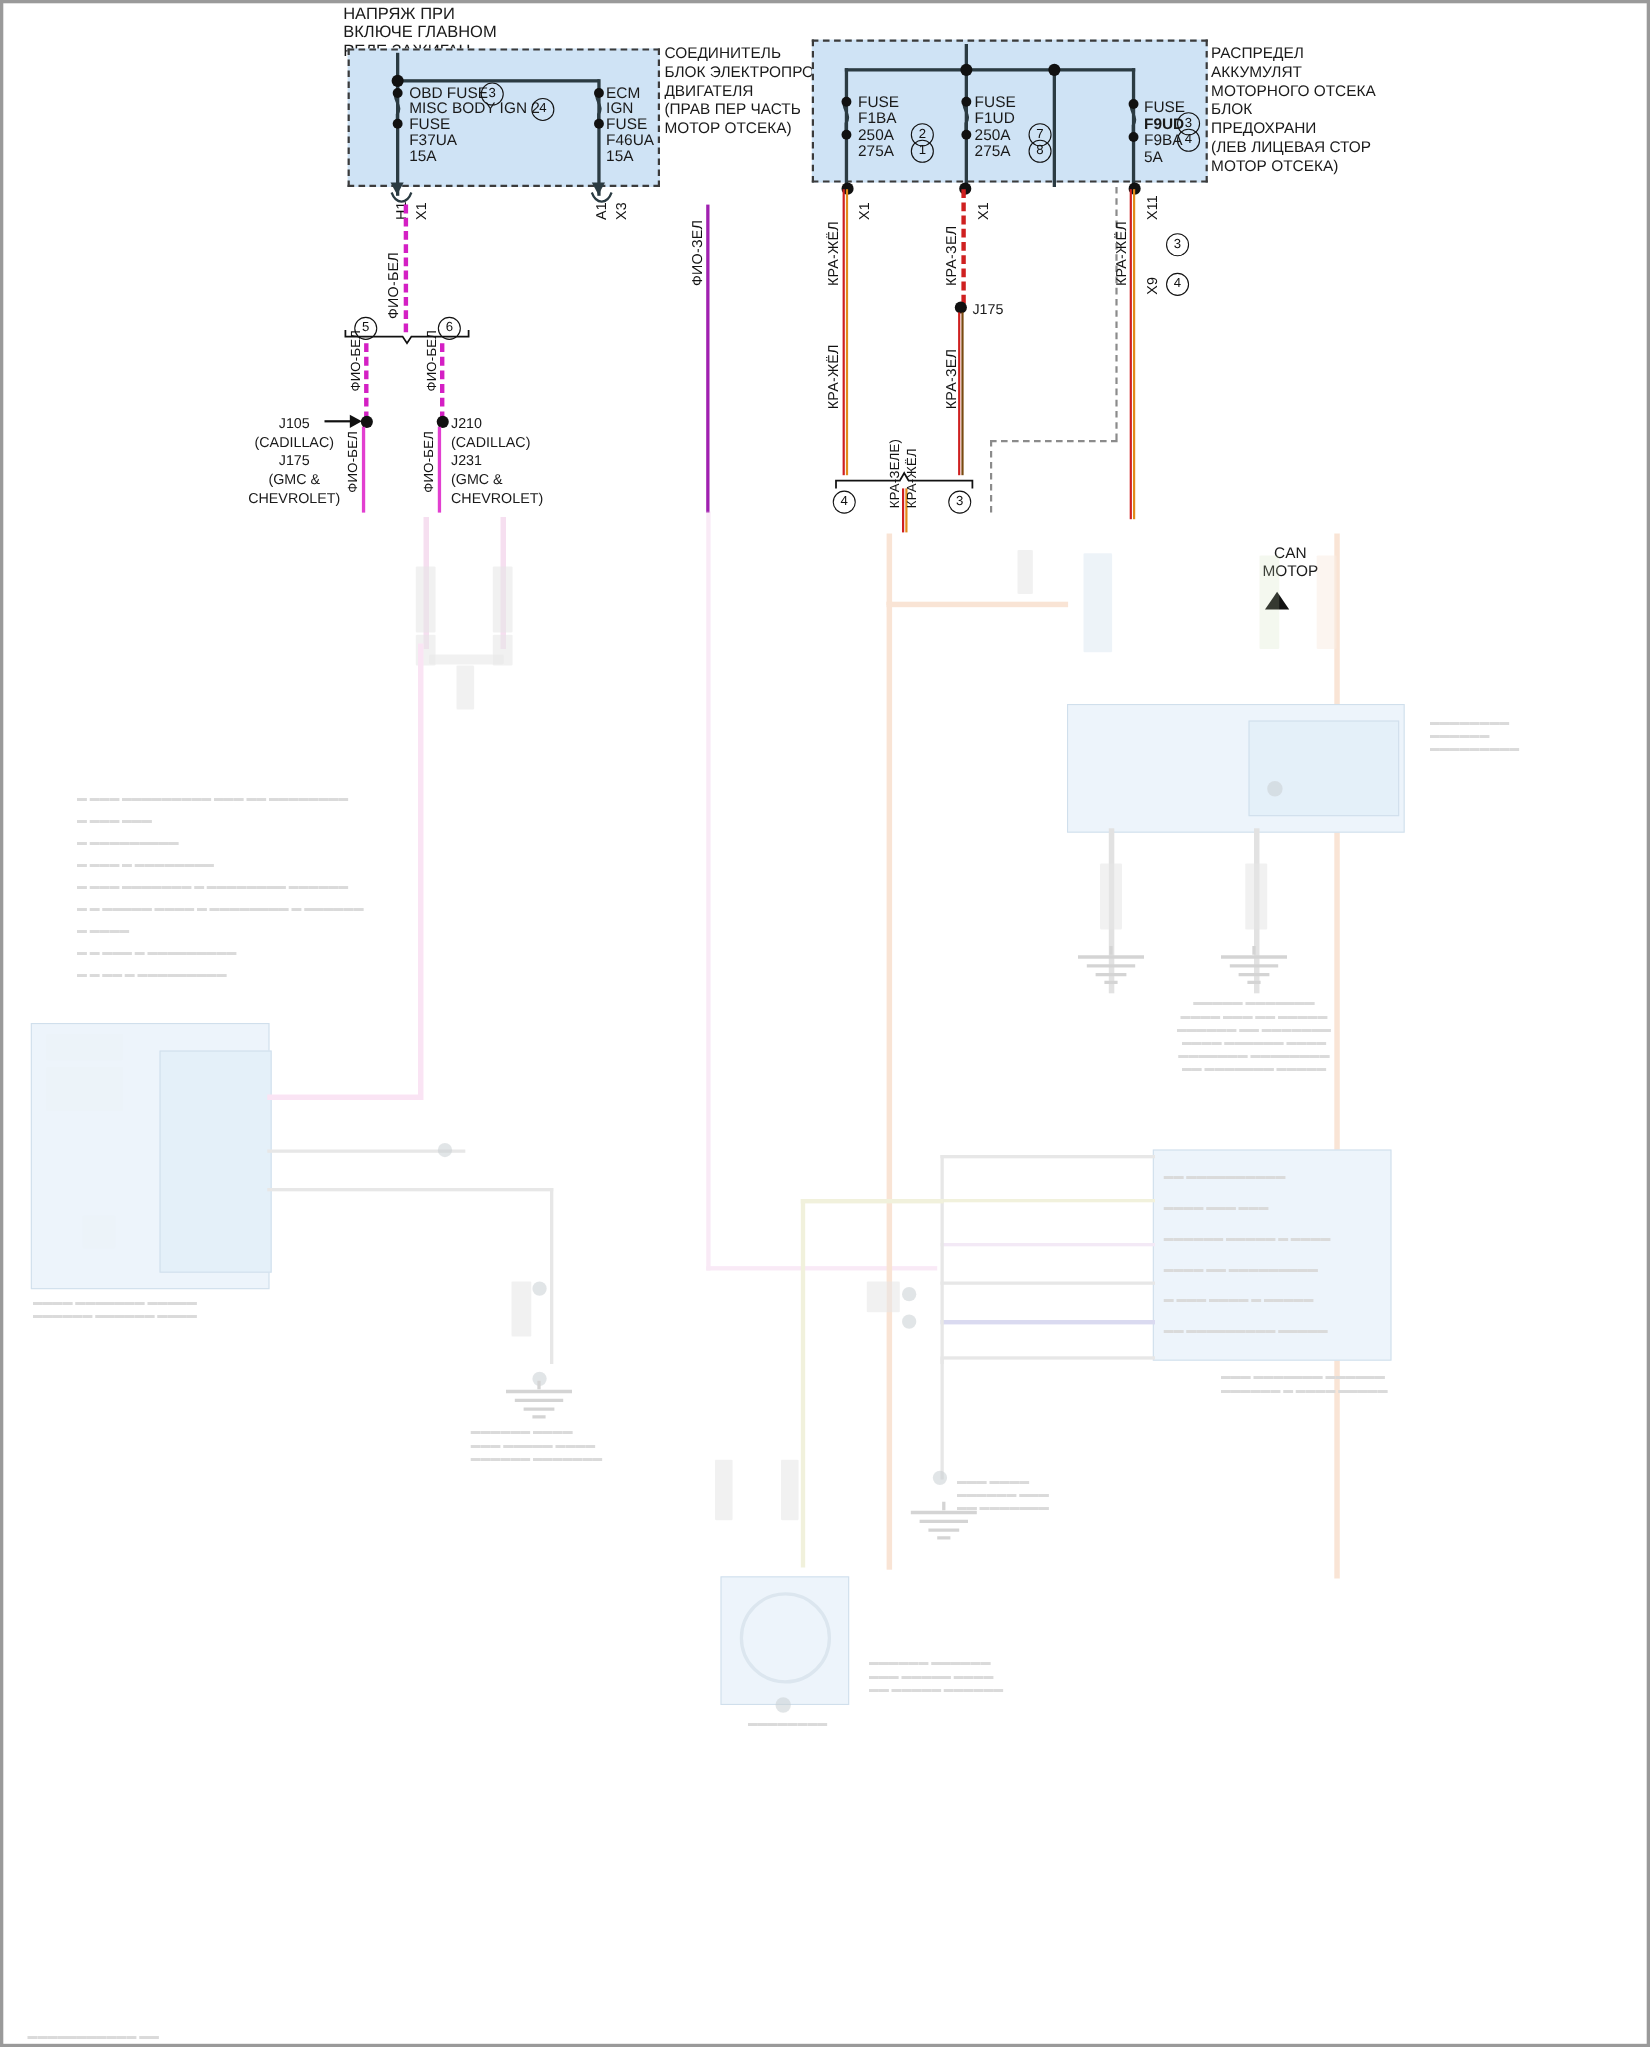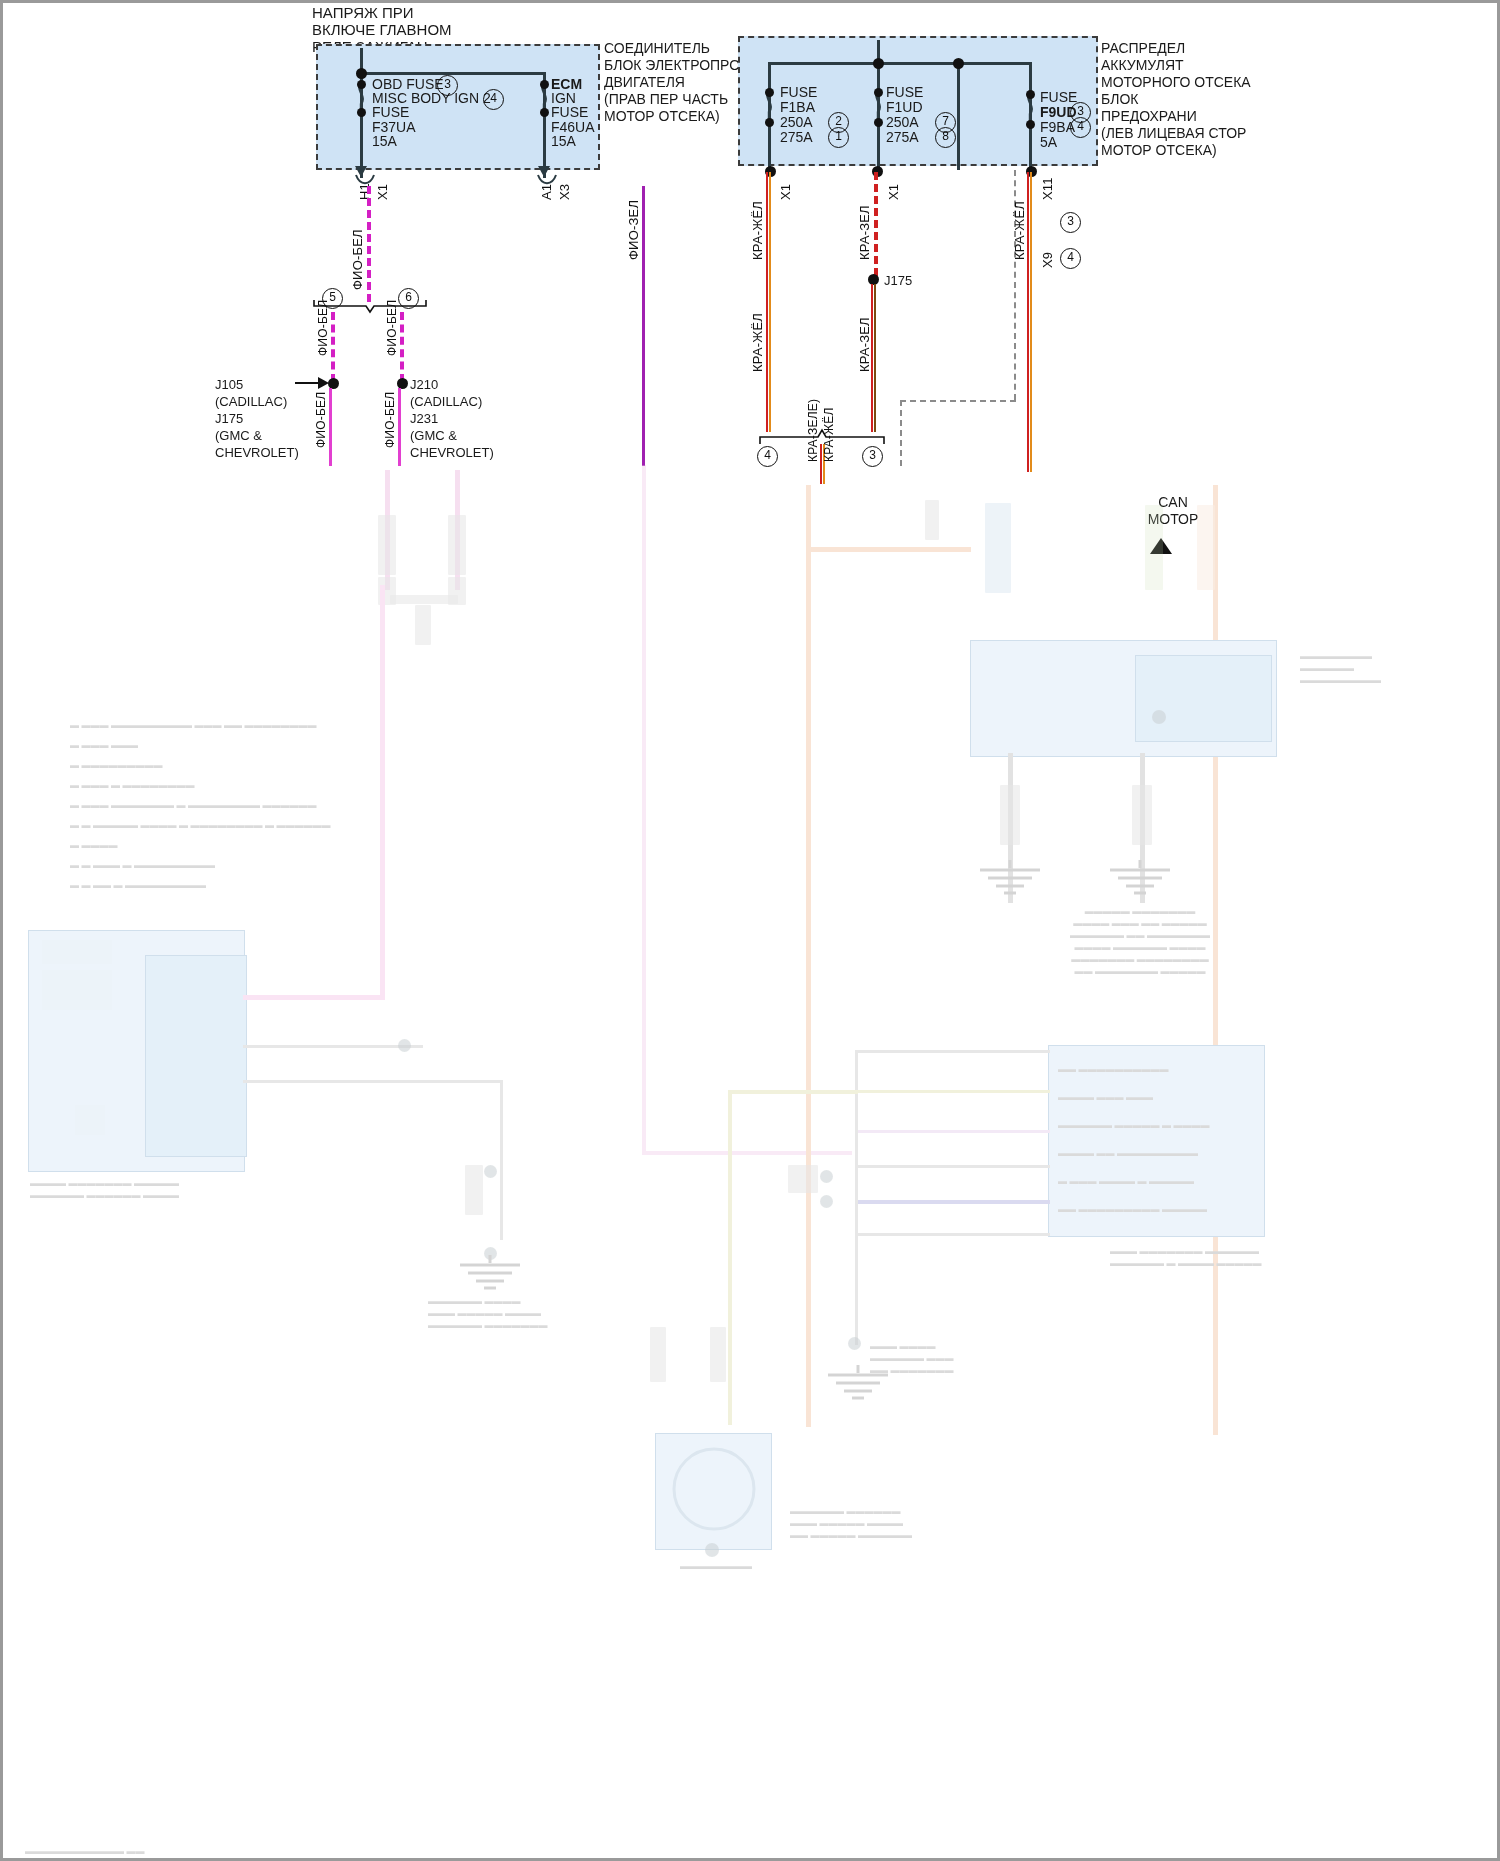--- a/index.html
+++ b/index.html
@@ -106,21 +106,21 @@
   <div class="dot sm" style="left:540px;top:108px;"></div>
 
   <div class="txt" style="left:372px;top:76px;">OBD FUSE</div>
   <div class="txt" style="left:372px;top:90px;">MISC BODY IGN 2</div>
   <div class="txt" style="left:372px;top:104px;">FUSE</div>
   <div class="txt" style="left:372px;top:119px;">F37UA</div>
   <div class="txt" style="left:372px;top:133px;">15A</div>
   <div class="cnum" style="left:437px;top:75px;">3</div>
   <div class="cnum" style="left:483px;top:89px;">4</div>
 
-  <div class="txt" style="left:551px;top:76px;font-weight:bold;">ECM</div>
+  <div class="txt" style="left:551px;top:76px;">ECM</div>
   <div class="txt" style="left:551px;top:90px;">IGN</div>
   <div class="txt" style="left:551px;top:104px;">FUSE</div>
   <div class="txt" style="left:551px;top:119px;">F46UA</div>
   <div class="txt" style="left:551px;top:133px;">15A</div>
 
   <div class="arrowdn" style="left:355px;top:166px;"></div>
   <div class="arrowdn" style="left:538px;top:166px;"></div>
 
   <div class="modbox" style="left:738px;top:36px;width:360px;height:130px;"></div>
   <div class="txt" style="left:1101px;top:40px;">РАСПРЕДЕЛ
@@ -193,21 +193,21 @@
   <div class="cnum" style="left:322px;top:288px;">5</div>
   <div class="cnum" style="left:398px;top:288px;">6</div>
 
   <div class="dashv" style="left:331px;top:312px;height:70px;"></div>
   <div class="dashv" style="left:400px;top:312px;height:70px;"></div>
   <div class="vlabel s" style="left:316px;top:356px;">ФИО-БЕЛ</div>
   <div class="vlabel s" style="left:385px;top:356px;">ФИО-БЕЛ</div>
 
   <div class="dot" style="left:328px;top:378px;"></div>
   <div class="dot" style="left:397px;top:378px;"></div>
-  <div class="txt sm" style="left:215px;top:376px;text-align:left;width:105px;">J105
+  <div class="txt sm" style="left:215px;top:376px;text-align:center;width:105px;">J105
 (CADILLAC)
 J175
 (GMC &amp;
 CHEVROLET)</div>
   <div class="txt sm" style="left:410px;top:376px;">J210
 (CADILLAC)
 J231
 (GMC &amp;
 CHEVROLET)</div>
   <div class="wh" style="left:295px;top:382px;width:30px;background:#111;height:1.6px;"></div>

